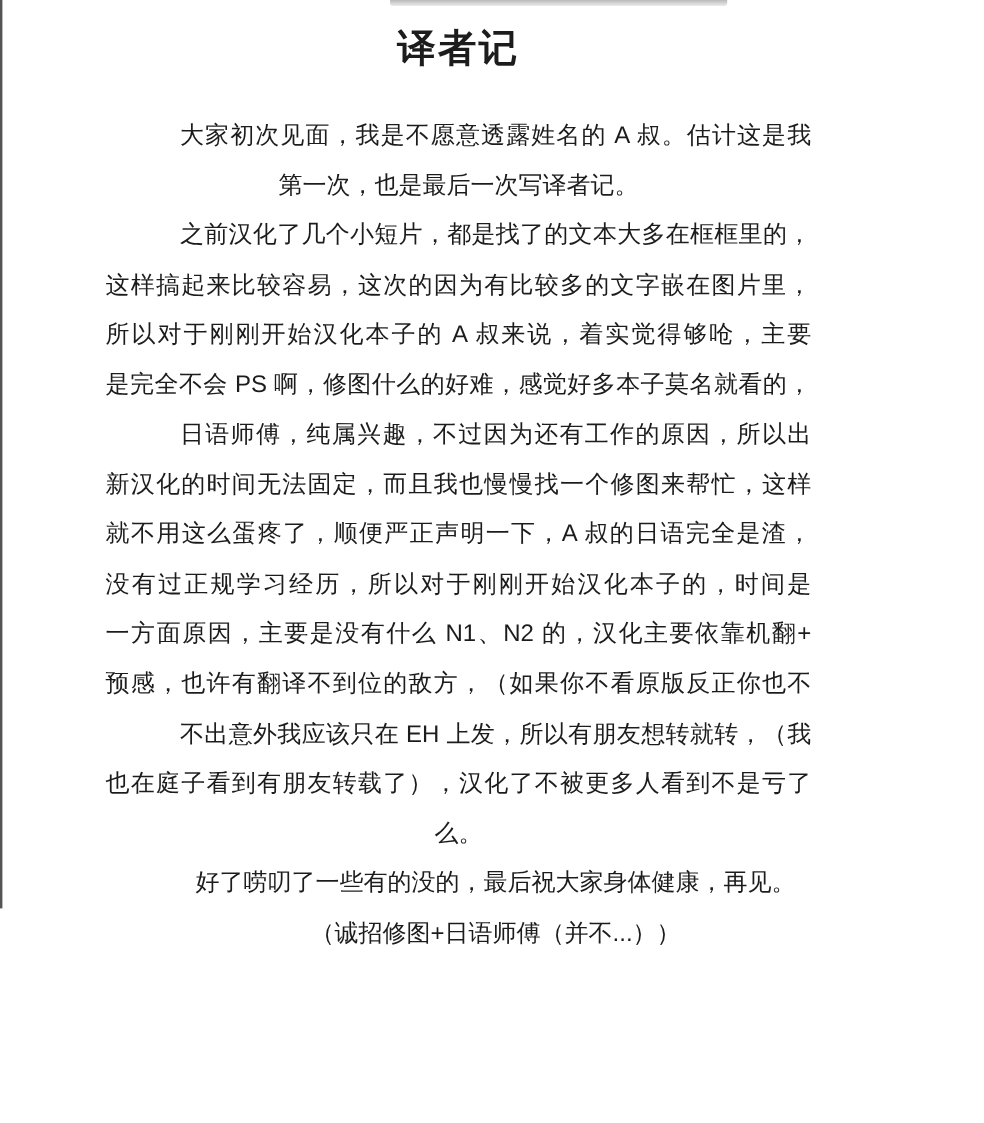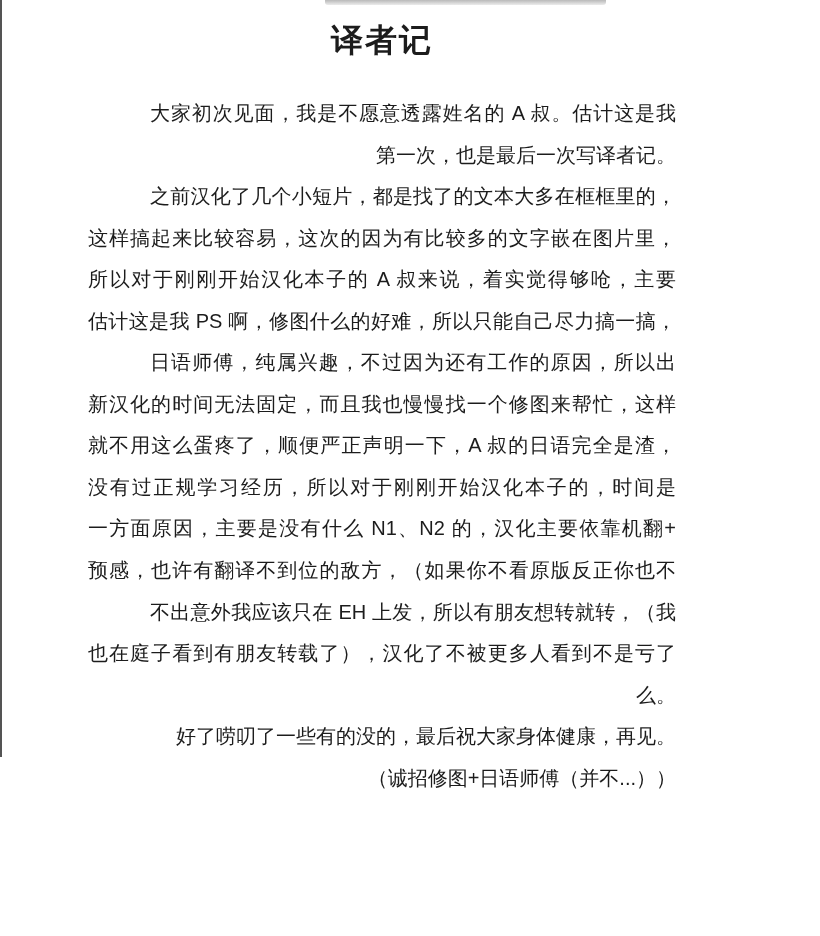--- a/index.html
+++ b/index.html
@@ -48,21 +48,21 @@
     letter-spacing: 2px;
   }
   .body-text {
     margin-top: 33px;
     font-size: 20px;
   }
   .line {
     line-height: 41.55px;
     height: 41.55px;
     white-space: pre-wrap;
-    text-align: right;
+    text-align: center;
   }
   .line.indent { padding-left: 62px; }
   .line.fill {
     text-align: justify;
     text-align-last: justify;
   }
 </style>
 </head>
 <body>
 
@@ -71,21 +71,21 @@
   <div class="left-edge-line"></div>
 
   <div class="page">
     <h1 class="page-title">译者记</h1>
     <div class="body-text">
         <div class="line indent fill">大家初次见面，我是不愿意透露姓名的 A 叔。估计这是我</div>
         <div class="line">第一次，也是最后一次写译者记。</div>
         <div class="line indent fill">之前汉化了几个小短片，都是找了的文本大多在框框里的，</div>
         <div class="line fill">这样搞起来比较容易，这次的因为有比较多的文字嵌在图片里，</div>
         <div class="line fill">所以对于刚刚开始汉化本子的 A 叔来说，着实觉得够呛，主要</div>
-        <div class="line fill">估计这是我 PS 啊，修图什么的好难，所以只能自己尽力搞一搞，</div>
+        <div class="line fill">是完全不会 PS 啊，修图什么的好难，感觉好多本子莫名就看的，</div>
         <div class="line indent fill">日语师傅，纯属兴趣，不过因为还有工作的原因，所以出</div>
         <div class="line fill">新汉化的时间无法固定，而且我也慢慢找一个修图来帮忙，这样</div>
         <div class="line fill">就不用这么蛋疼了，顺便严正声明一下，A 叔的日语完全是渣，</div>
         <div class="line fill">没有过正规学习经历，所以对于刚刚开始汉化本子的，时间是</div>
         <div class="line fill">一方面原因，主要是没有什么 N1、N2 的，汉化主要依靠机翻+</div>
         <div class="line fill">预感，也许有翻译不到位的敌方，（如果你不看原版反正你也不</div>
         <div class="line indent fill">不出意外我应该只在 EH 上发，所以有朋友想转就转，（我</div>
         <div class="line fill">也在庭子看到有朋友转载了），汉化了不被更多人看到不是亏了</div>
         <div class="line">么。</div>
         <div class="line indent">好了唠叨了一些有的没的，最后祝大家身体健康，再见。</div>

